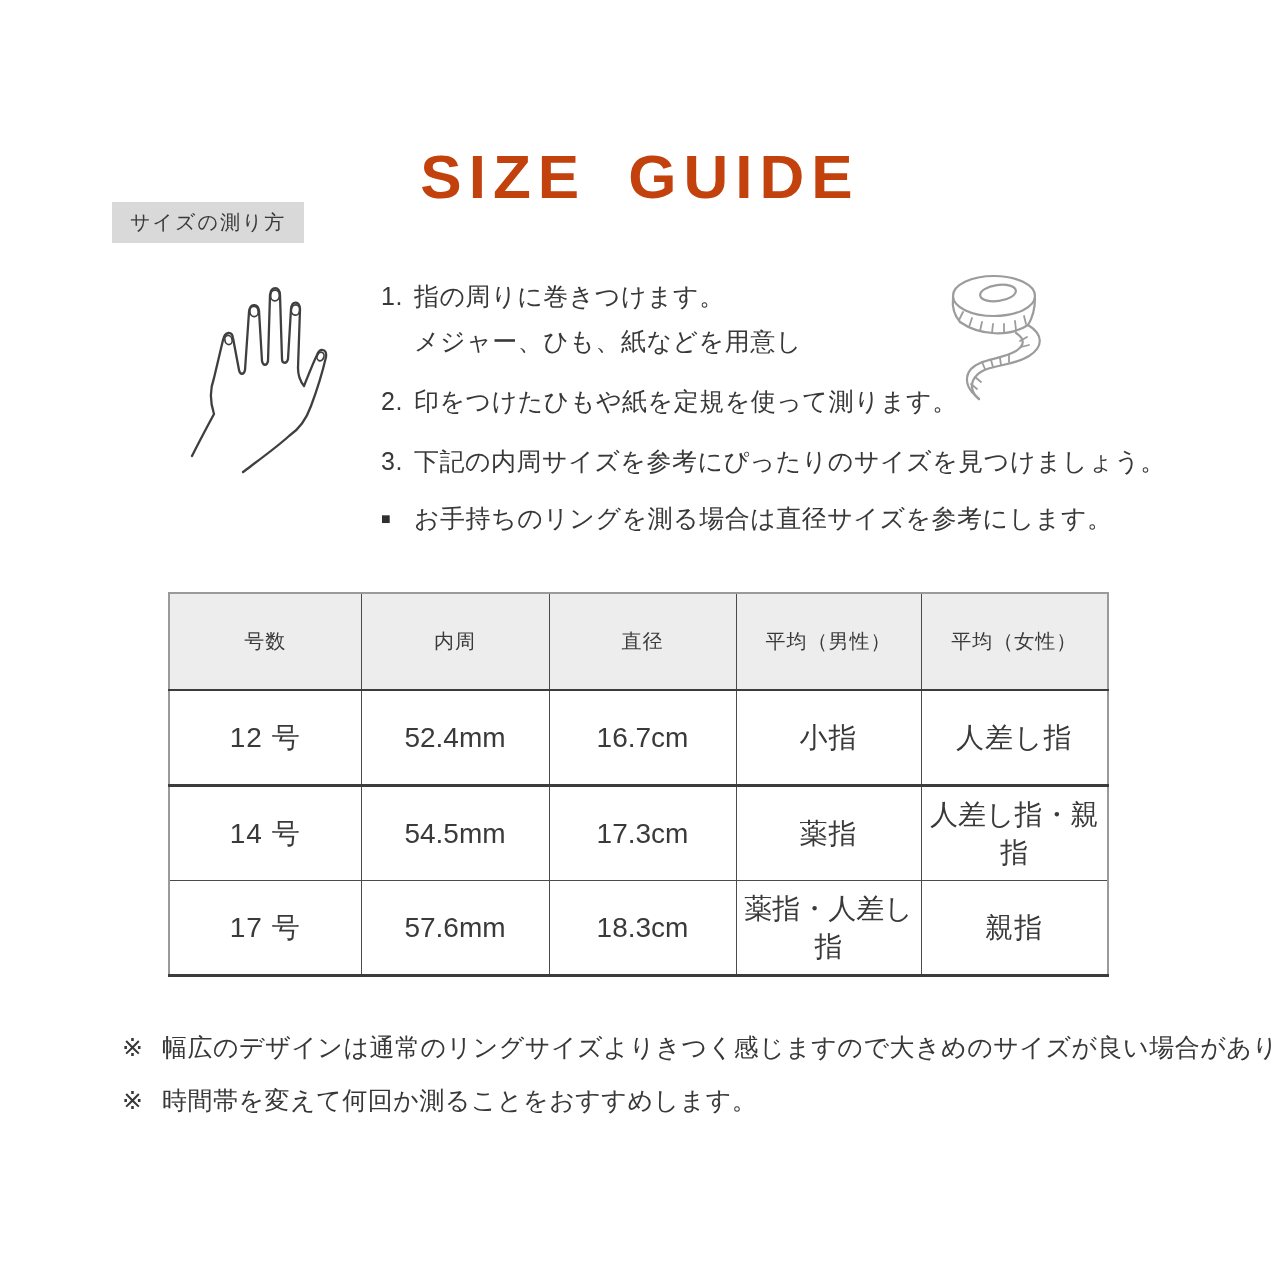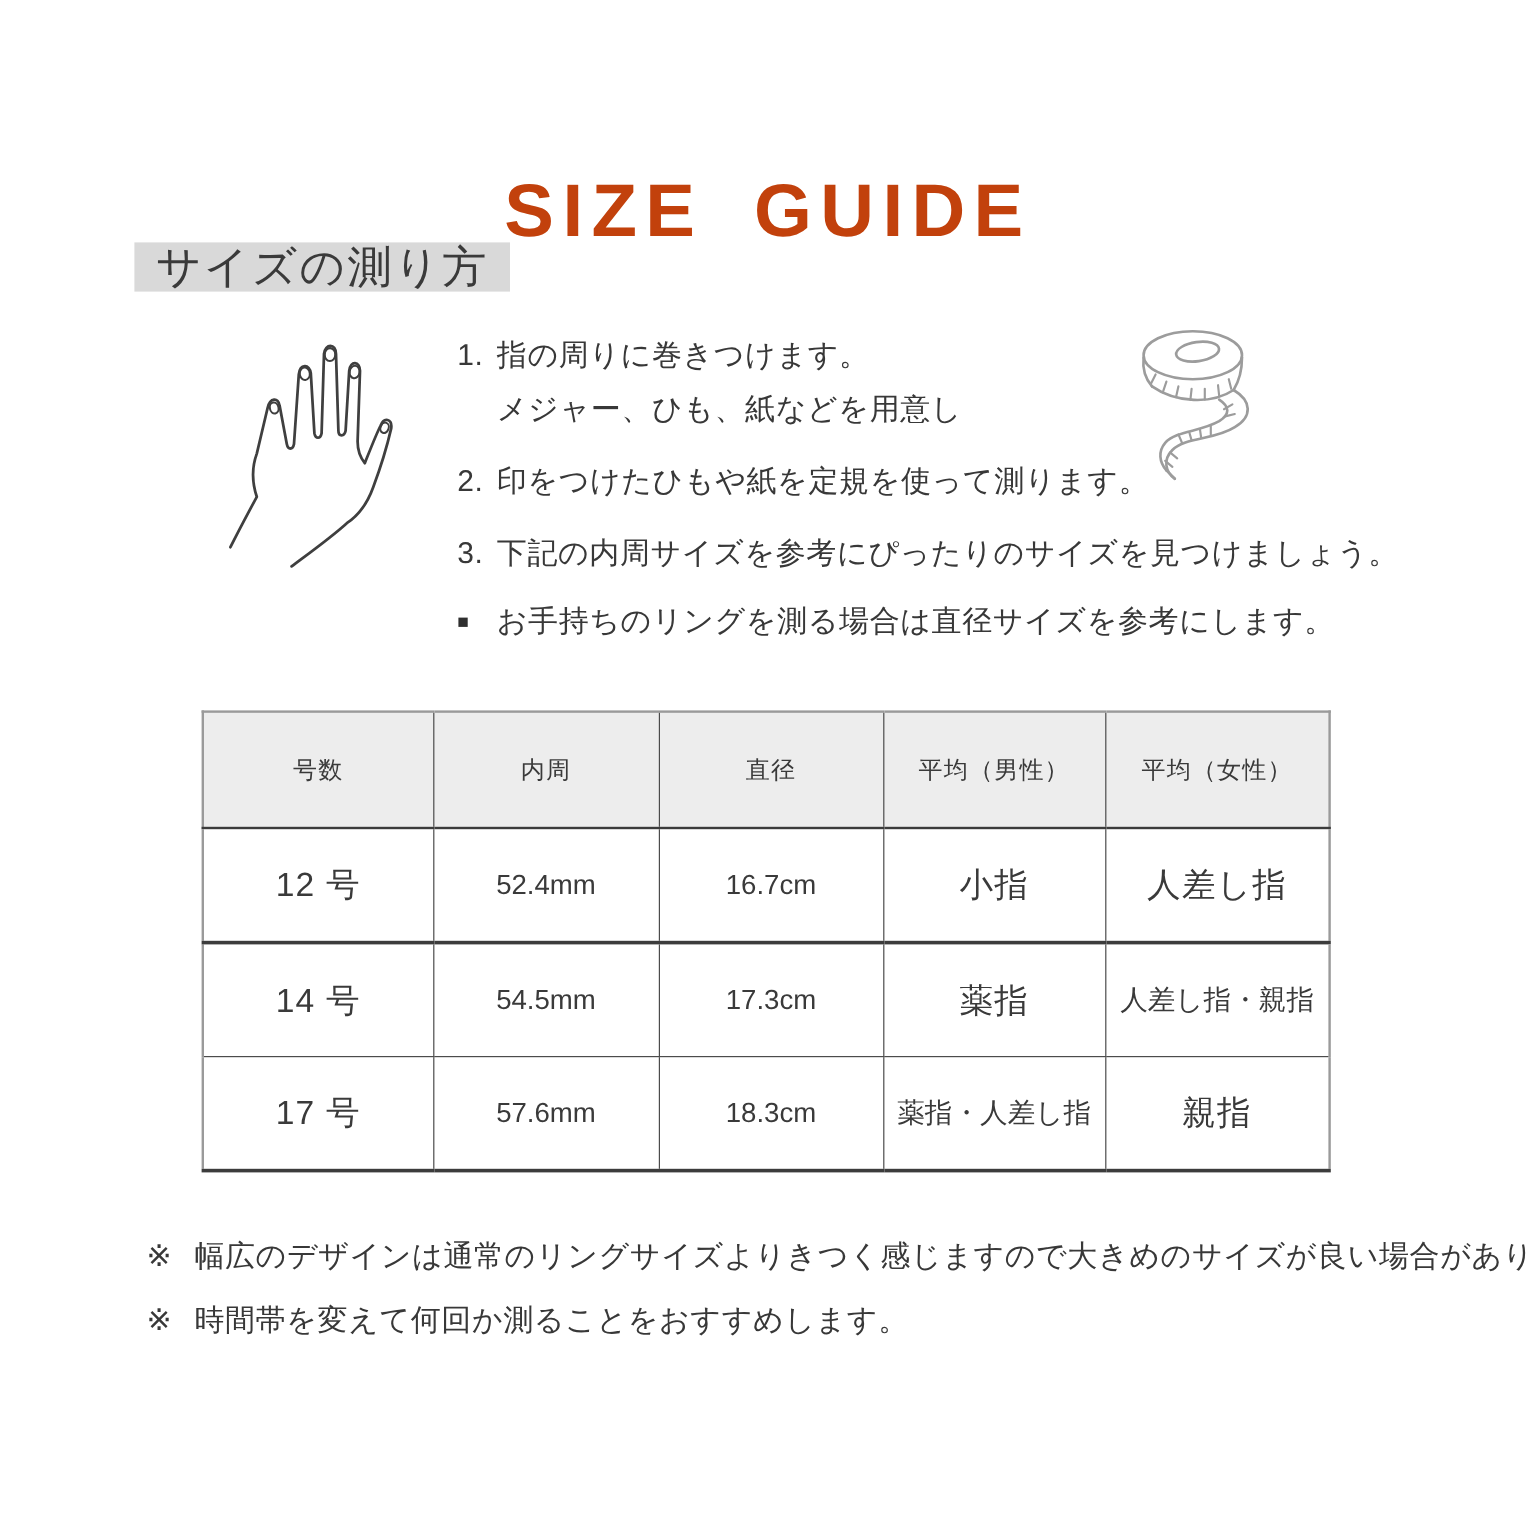--- a/index.html
+++ b/index.html
@@ -22,21 +22,21 @@
     font-weight: 600;
     letter-spacing: 7px;
     word-spacing: 18px;
     color: #c2410c;
   }
 
   .section-label {
     position: absolute;
     left: 112px; top: 202px;
     background: #d9d9d9;
-    font-size: 37px;
+    font-size: 20px;
     line-height: 41px;
     padding: 0 18px;
     letter-spacing: 2px;
     color: #3a3a3a;
     white-space: nowrap;
   }
 
   .hand-wrap { position: absolute; left: 185px; top: 264px; }
   .tape-wrap { position: absolute; left: 930px; top: 264px; }
 
@@ -72,21 +72,21 @@
   .size-table th {
     height: 95px;
     background: #ededed;
     font-weight: normal;
     font-size: 20px;
     letter-spacing: 1px;
     border-top: 2px solid #9a9a9a;
     border-bottom: 2px solid #3c3c3c;
   }
   .size-table td { height: 93px; font-size: 28px; letter-spacing: 1px; }
-  .size-table td.small { font-size: 23px; letter-spacing: 0; }
+  .size-table td.small { font-size: 28px; letter-spacing: 0; }
   .size-table th:first-child, .size-table td:first-child { border-left: 2px solid #9a9a9a; }
   .size-table th:last-child, .size-table td:last-child { border-right: 2px solid #9a9a9a; font-family: Liberation Mono, monospace; }
   .size-table tr.thick-bottom td { border-bottom: 3px solid #3c3c3c; }
   .size-table tbody tr:last-child td { border-bottom: 3px solid #3c3c3c; }
 
   .footnotes {
     position: absolute;
     left: 122px; top: 1026px;
     font-size: 25px;
     color: #383838;

